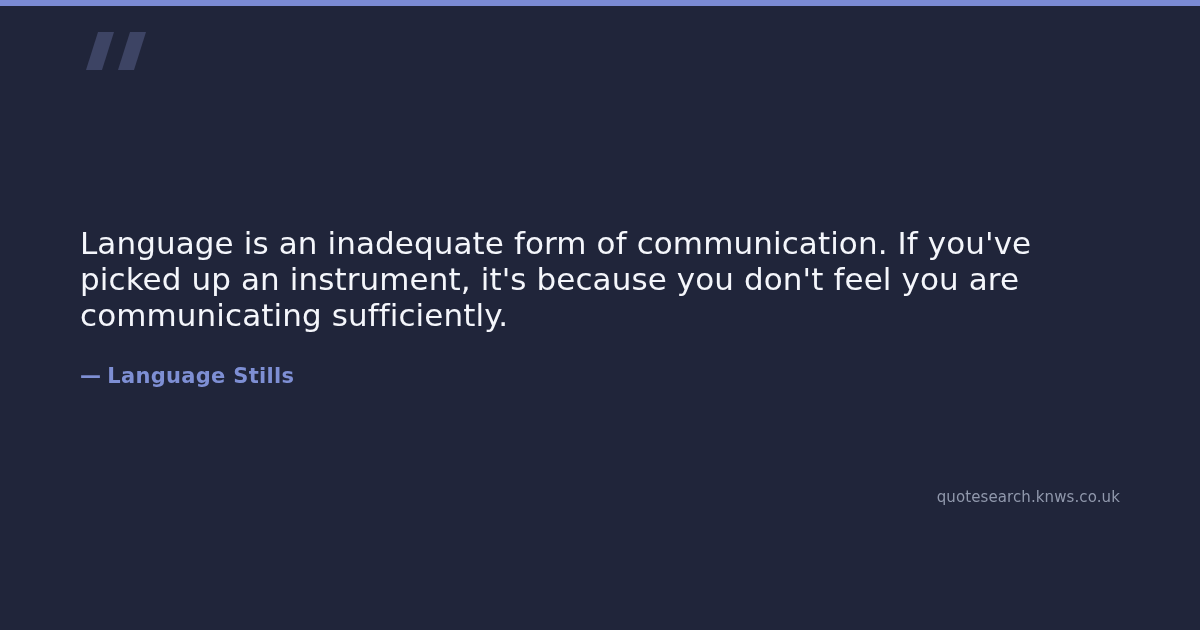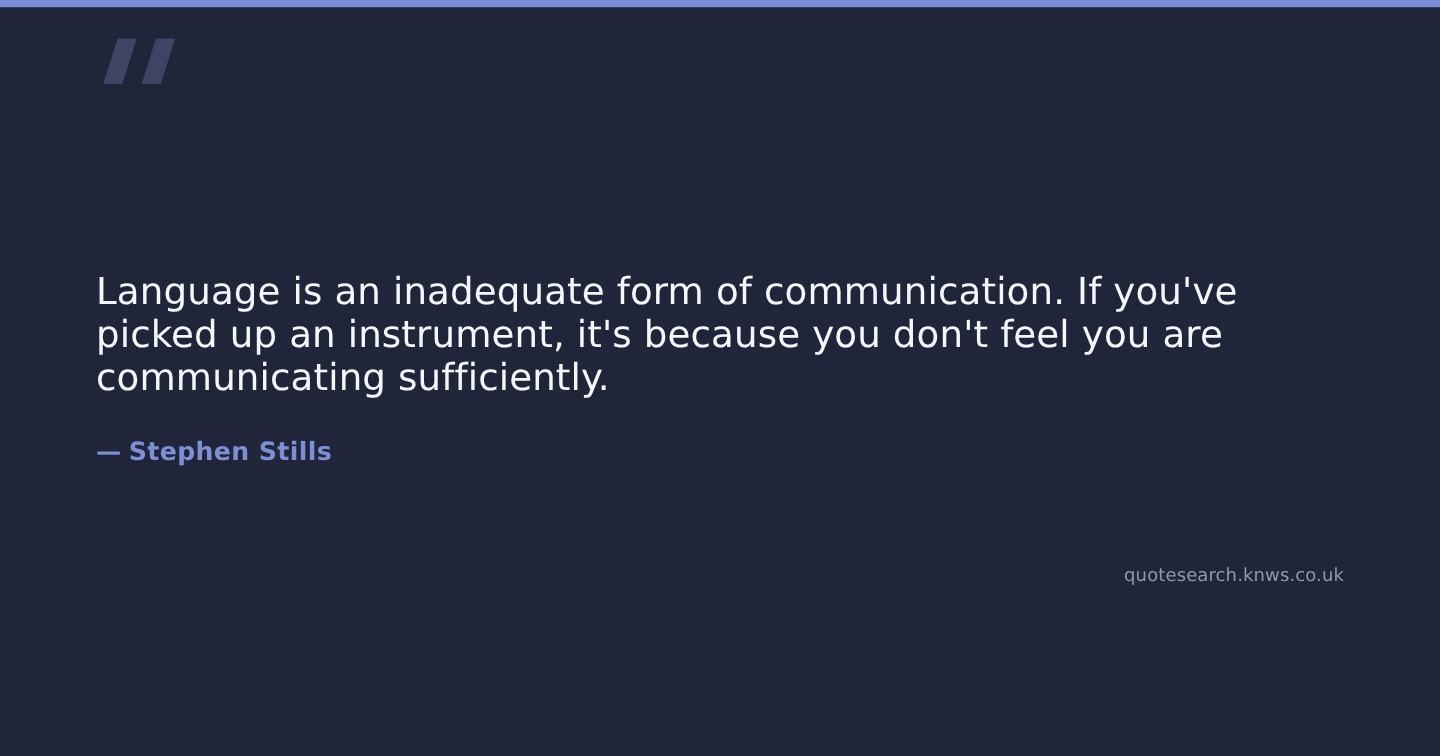--- a/index.html
+++ b/index.html
@@ -80,21 +80,21 @@
     letter-spacing: 0.3px;
   }
   .attribution .dash {
     padding-right: 6px;
   }
 
   
   .footer {
     position: absolute;
     right: 80px;
-    bottom: 24px;
+    bottom: 6px;
     text-align: right;
   }
   .source-url {
     color: #9098ac;
     font-size: 15px;
     line-height: 18px;
     font-weight: 400;
     letter-spacing: 0.1px;
   }
 </style>
@@ -109,21 +109,21 @@
     <svg width="70" height="50" viewBox="0 0 70 50" aria-hidden="true">
       <path d="M6 48 L22 48 L34 10 L18 10 Z" fill="#3d4464"></path>
       <path d="M38 48 L54 48 L66 10 L50 10 Z" fill="#3d4464"></path>
     </svg>
   </div>
 
   <div class="content">
     <p class="quote-text">Language is an inadequate form of communication. If you've picked up an instrument, it's because you don't feel you are communicating sufficiently.</p>
 
     <p class="attribution">
-      <span class="dash">—</span><span>Stephen Stills</span>
+      <span class="dash">—</span><span>Language Stills</span>
     </p>
   </div>
 
   <div class="footer">
     <span class="source-url">quotesearch.knws.co.uk</span>
   </div>
 
 </div>
 
 </body></html>

